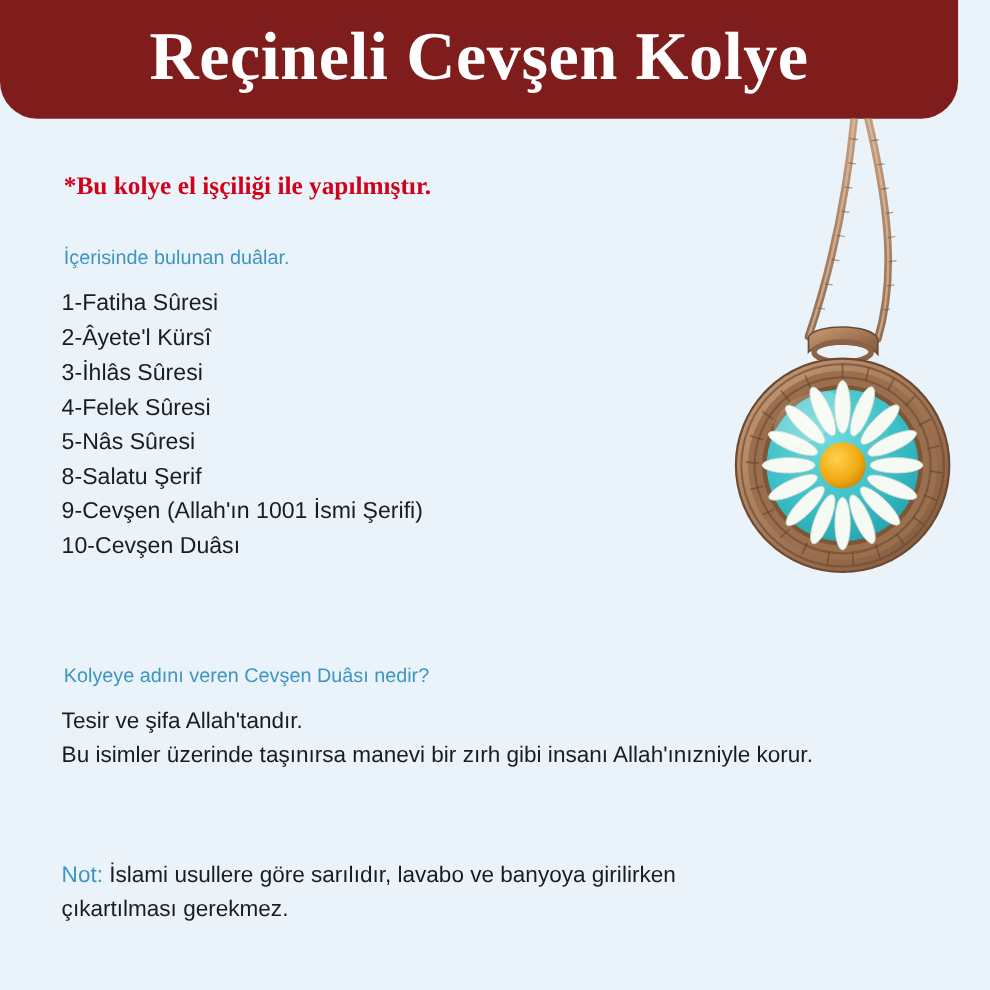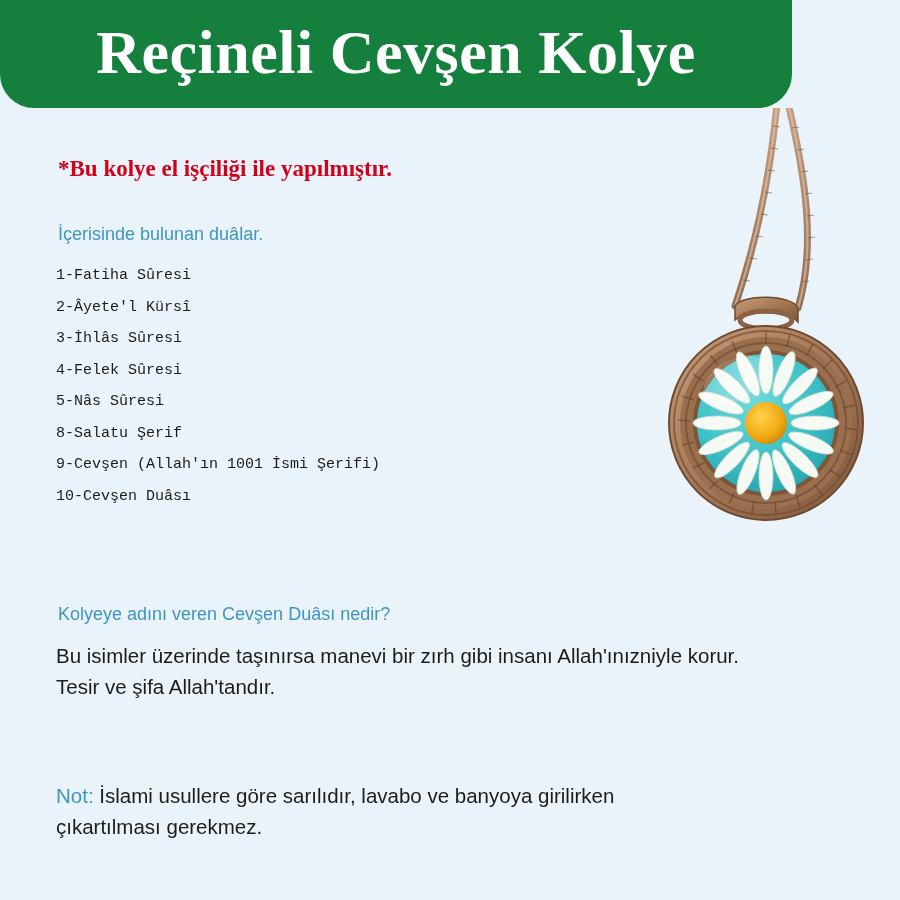--- a/index.html
+++ b/index.html
@@ -13,23 +13,23 @@
     font-family: "Liberation Sans", sans-serif;
     overflow: hidden;
     position: relative;
   }
 
   
   #header-banner {
     position: absolute;
     top: 0;
     left: 0;
-    width: 792px;
+    width: 871px;
     height: 108px;
-    background: #15803d;
+    background: #7f1d1d;
     border-bottom-left-radius: 34px;
     border-bottom-right-radius: 34px;
     box-sizing: border-box;
     display: flex;
     align-items: center;
     justify-content: center;
   }
   #header-title {
     color: #ffffff;
     font-family: "Liberation Serif", serif;
@@ -76,24 +76,23 @@
   #prayer-list {
     position: absolute;
     top: 152px;
     left: 56px;
     list-style: none;
     margin: 0;
     padding: 0;
   }
   #prayer-list li {
     color: #1c1c1c;
-    font-size: 15px;
+    font-size: 21px;
     line-height: 31.5px;
     white-space: nowrap;
-    font-family: Liberation Mono, monospace;
   }
 
   #cevsen-heading {
     position: absolute;
     top: 496px;
     left: 58px;
   }
 
   #cevsen-paragraph {
     position: absolute;
@@ -158,22 +157,22 @@
     <li>4-Felek Sûresi</li>
     <li>5-Nâs Sûresi</li>
     <li>8-Salatu Şerif</li>
     <li>9-Cevşen (Allah'ın 1001 İsmi Şerifi)</li>
     <li>10-Cevşen Duâsı</li>
   </ul>
 
   <div id="cevsen-heading" class="section-heading">Kolyeye adını veren Cevşen Duâsı nedir?</div>
 
   <div id="cevsen-paragraph">
+    <p>Tesir ve şifa Allah'tandır.</p>
     <p>Bu isimler üzerinde taşınırsa manevi bir zırh gibi insanı Allah'ınızniyle korur.</p>
-    <p>Tesir ve şifa Allah'tandır.</p>
   </div>
 
   <div id="note-block">
     <span id="note-label">Not:</span>
     <span>İslami usullere göre sarılıdır, lavabo ve banyoya girilirken</span>
     <span id="note-line2">çıkartılması gerekmez.</span>
   </div>
 
   <div id="necklace-figure">
     <svg id="necklace-svg" width="370" height="500" viewBox="0 0 370 500" xmlns="http://www.w3.org/2000/svg">

